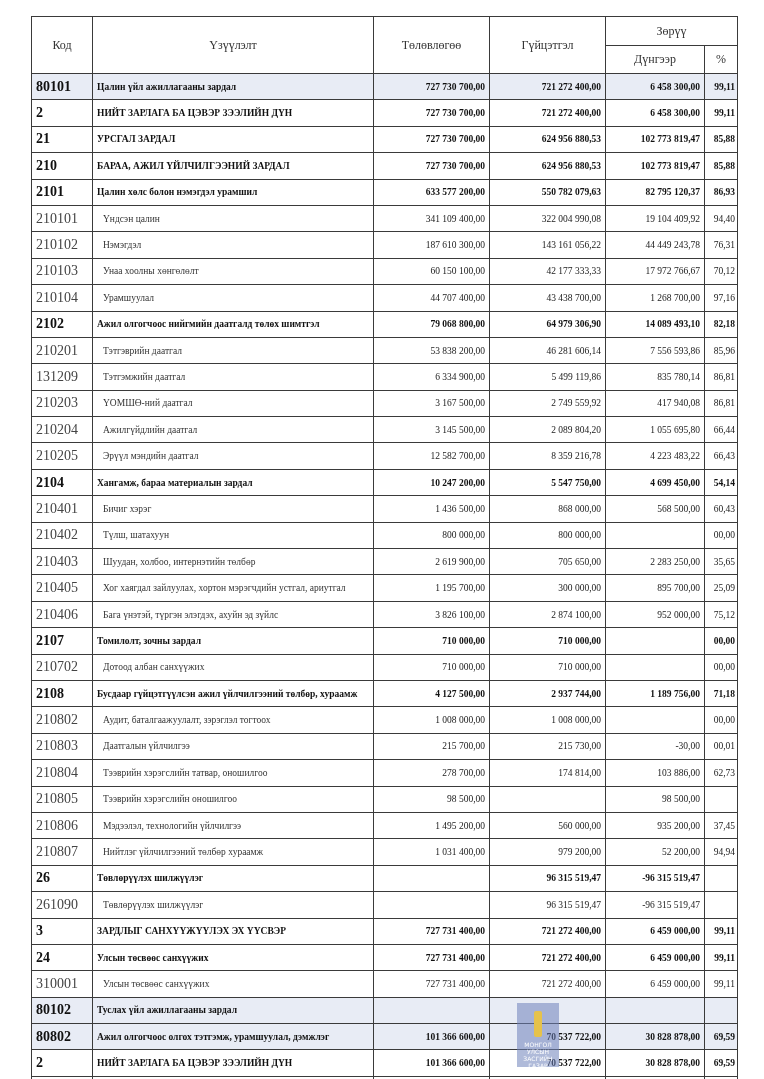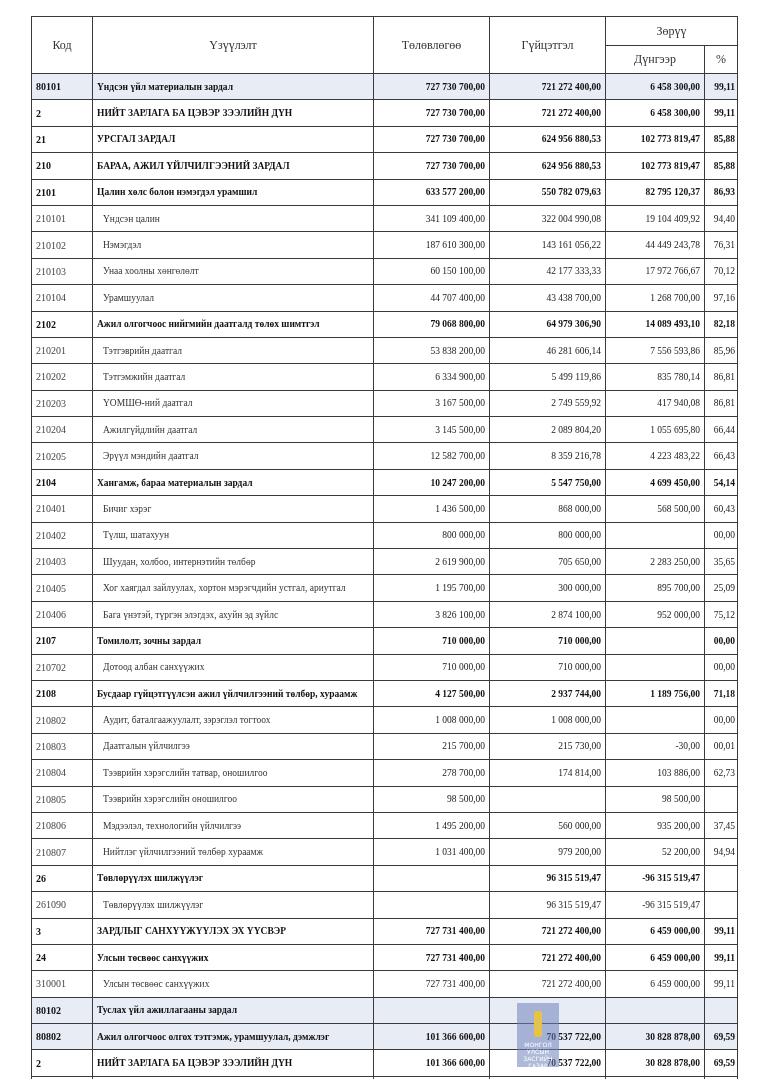--- a/index.html
+++ b/index.html
@@ -3,21 +3,21 @@
 <meta charset="utf-8">
 <style>
   html, body { margin: 0; padding: 0; background: #ffffff; }
   body { width: 764px; height: 1079px; position: relative; overflow: hidden;
          font-family: "Liberation Serif", "DejaVu Serif", serif; color: #1a1a1a; }
   .page { position: absolute; left: 31px; top: 16px; width: 706px; }
   table { border-collapse: collapse; width: 706px; table-layout: fixed; }
   th, td { border: 1px solid #3a3a3a; padding: 0 4px; font-size: 9.5px; height: 25.4px;
            white-space: nowrap; overflow: hidden; }
   th { font-weight: normal; color: #333; font-size: 12px; }
-  td.code { color: #444; font-size: 10px; margin-left: 12px; }
+  td.code { color: #444; font-size: 14px; margin-left: 12px; }
   td.num { text-align: right; }
   td.pct { text-align: right; padding: 0 2px; }
   tr.bold td { font-weight: bold; color: #111; }
   tr.shade td { background: #e8ecf5; }
   td.desc { color: #333; }
   tr.ind td.desc span.t { padding-left: 6px; }
   .logo { position: absolute; left: 517px; top: 1003px; width: 42px; height: 64px;
           background: rgba(110,130,185,0.55); color: #fff; font-family: "DejaVu Sans", sans-serif;
           font-size: 6px; line-height: 7px; text-align: center; }
   .logo .sym { width: 8px; height: 26px; margin: 8px auto 4px; background: #e6c24a; border-radius: 2px; }
@@ -44,21 +44,21 @@
         <th colspan="2" style="height:26px">Зөрүү</th>
       </tr>
       <tr>
         <th style="height:26px">Дүнгээр</th>
         <th>%</th>
       </tr>
     </thead>
     <tbody id="tbody">
         <tr class="bold shade">
           <td class="code"><span class="t">80101</span></td>
-          <td class="desc"><span class="t">Үндсэн үйл материалын зардал</span></td>
+          <td class="desc"><span class="t">Цалин үйл ажиллагааны зардал</span></td>
           <td class="num"><span class="t">727 730 700,00</span></td>
           <td class="num"><span class="t">721 272 400,00</span></td>
           <td class="num"><span class="t">6 458 300,00</span></td>
           <td class="pct"><span class="t">99,11</span></td>
         </tr>
         <tr class="bold">
           <td class="code"><span class="t">2</span></td>
           <td class="desc"><span class="t">НИЙТ ЗАРЛАГА БА ЦЭВЭР ЗЭЭЛИЙН ДҮН</span></td>
           <td class="num"><span class="t">727 730 700,00</span></td>
           <td class="num"><span class="t">721 272 400,00</span></td>
@@ -131,21 +131,21 @@
         </tr>
         <tr class="ind">
           <td class="code"><span class="t">210201</span></td>
           <td class="desc"><span class="t">Тэтгэврийн даатгал</span></td>
           <td class="num"><span class="t">53 838 200,00</span></td>
           <td class="num"><span class="t">46 281 606,14</span></td>
           <td class="num"><span class="t">7 556 593,86</span></td>
           <td class="pct"><span class="t">85,96</span></td>
         </tr>
         <tr class="ind">
-          <td class="code"><span class="t">210202</span></td>
+          <td class="code"><span class="t">131209</span></td>
           <td class="desc"><span class="t">Тэтгэмжийн даатгал</span></td>
           <td class="num"><span class="t">6 334 900,00</span></td>
           <td class="num"><span class="t">5 499 119,86</span></td>
           <td class="num"><span class="t">835 780,14</span></td>
           <td class="pct"><span class="t">86,81</span></td>
         </tr>
         <tr class="ind">
           <td class="code"><span class="t">210203</span></td>
           <td class="desc"><span class="t">ҮОМШӨ-ний даатгал</span></td>
           <td class="num"><span class="t">3 167 500,00</span></td>

